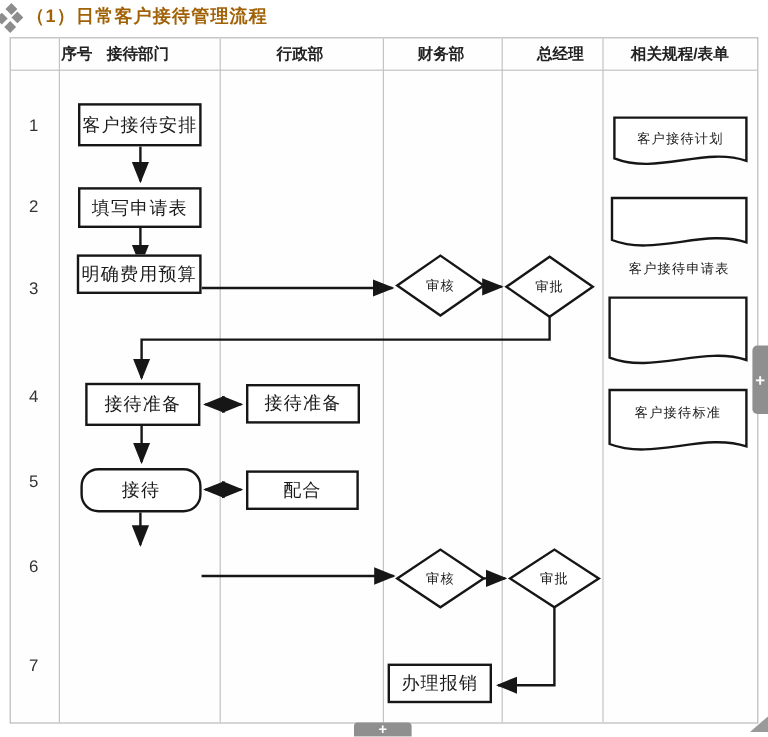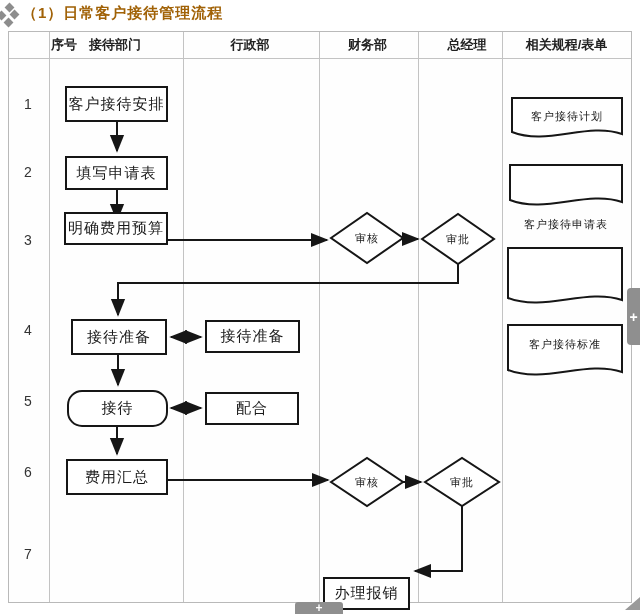--- a/index.html
+++ b/index.html
@@ -100,22 +100,21 @@
     <path d="M640,597 L640,610 L625,610 Z" fill="#9a9a9a"></path>
   </svg>
 
   <div class="node" style="left:65px;top:86px;width:103px;height:36px;">客户接待安排</div>
   <div class="node" style="left:65px;top:156px;width:103px;height:34px;">填写申请表</div>
   <div class="node" style="left:64px;top:212px;width:104px;height:33px;">明确费用预算</div>
   <div class="node" style="left:71px;top:319px;width:96px;height:36px;">接待准备</div>
   <div class="node" style="left:205px;top:320px;width:95px;height:33px;">接待准备</div>
   <div class="node" style="left:67px;top:390px;width:101px;height:37px;border-radius:15px;">接待</div>
   <div class="node" style="left:205px;top:392px;width:94px;height:33px;">配合</div>
-  <div class="node" style="left:66px;top:459px;width:102px;height:36px;">费用汇总</div>
-  <div class="node" style="left:323px;top:553px;width:87px;height:33px;margin-top:24px;">办理报销</div>
+  <div class="node" style="left:323px;top:553px;width:87px;height:33px;">办理报销</div>
 
   <div class="lbl" style="left:367px;top:238px;">审核</div>
   <div class="lbl" style="left:458px;top:239px;">审批</div>
   <div class="lbl" style="left:367px;top:482px;">审核</div>
   <div class="lbl" style="left:462px;top:482px;">审批</div>
 
   <div class="lbl" style="left:567px;top:116px;">客户接待计划</div>
   <div class="lbl" style="left:566px;top:183px;margin-top:41px;">客户接待申请表</div>
   <div class="lbl" style="left:565px;top:344px;">客户接待标准</div>
 

